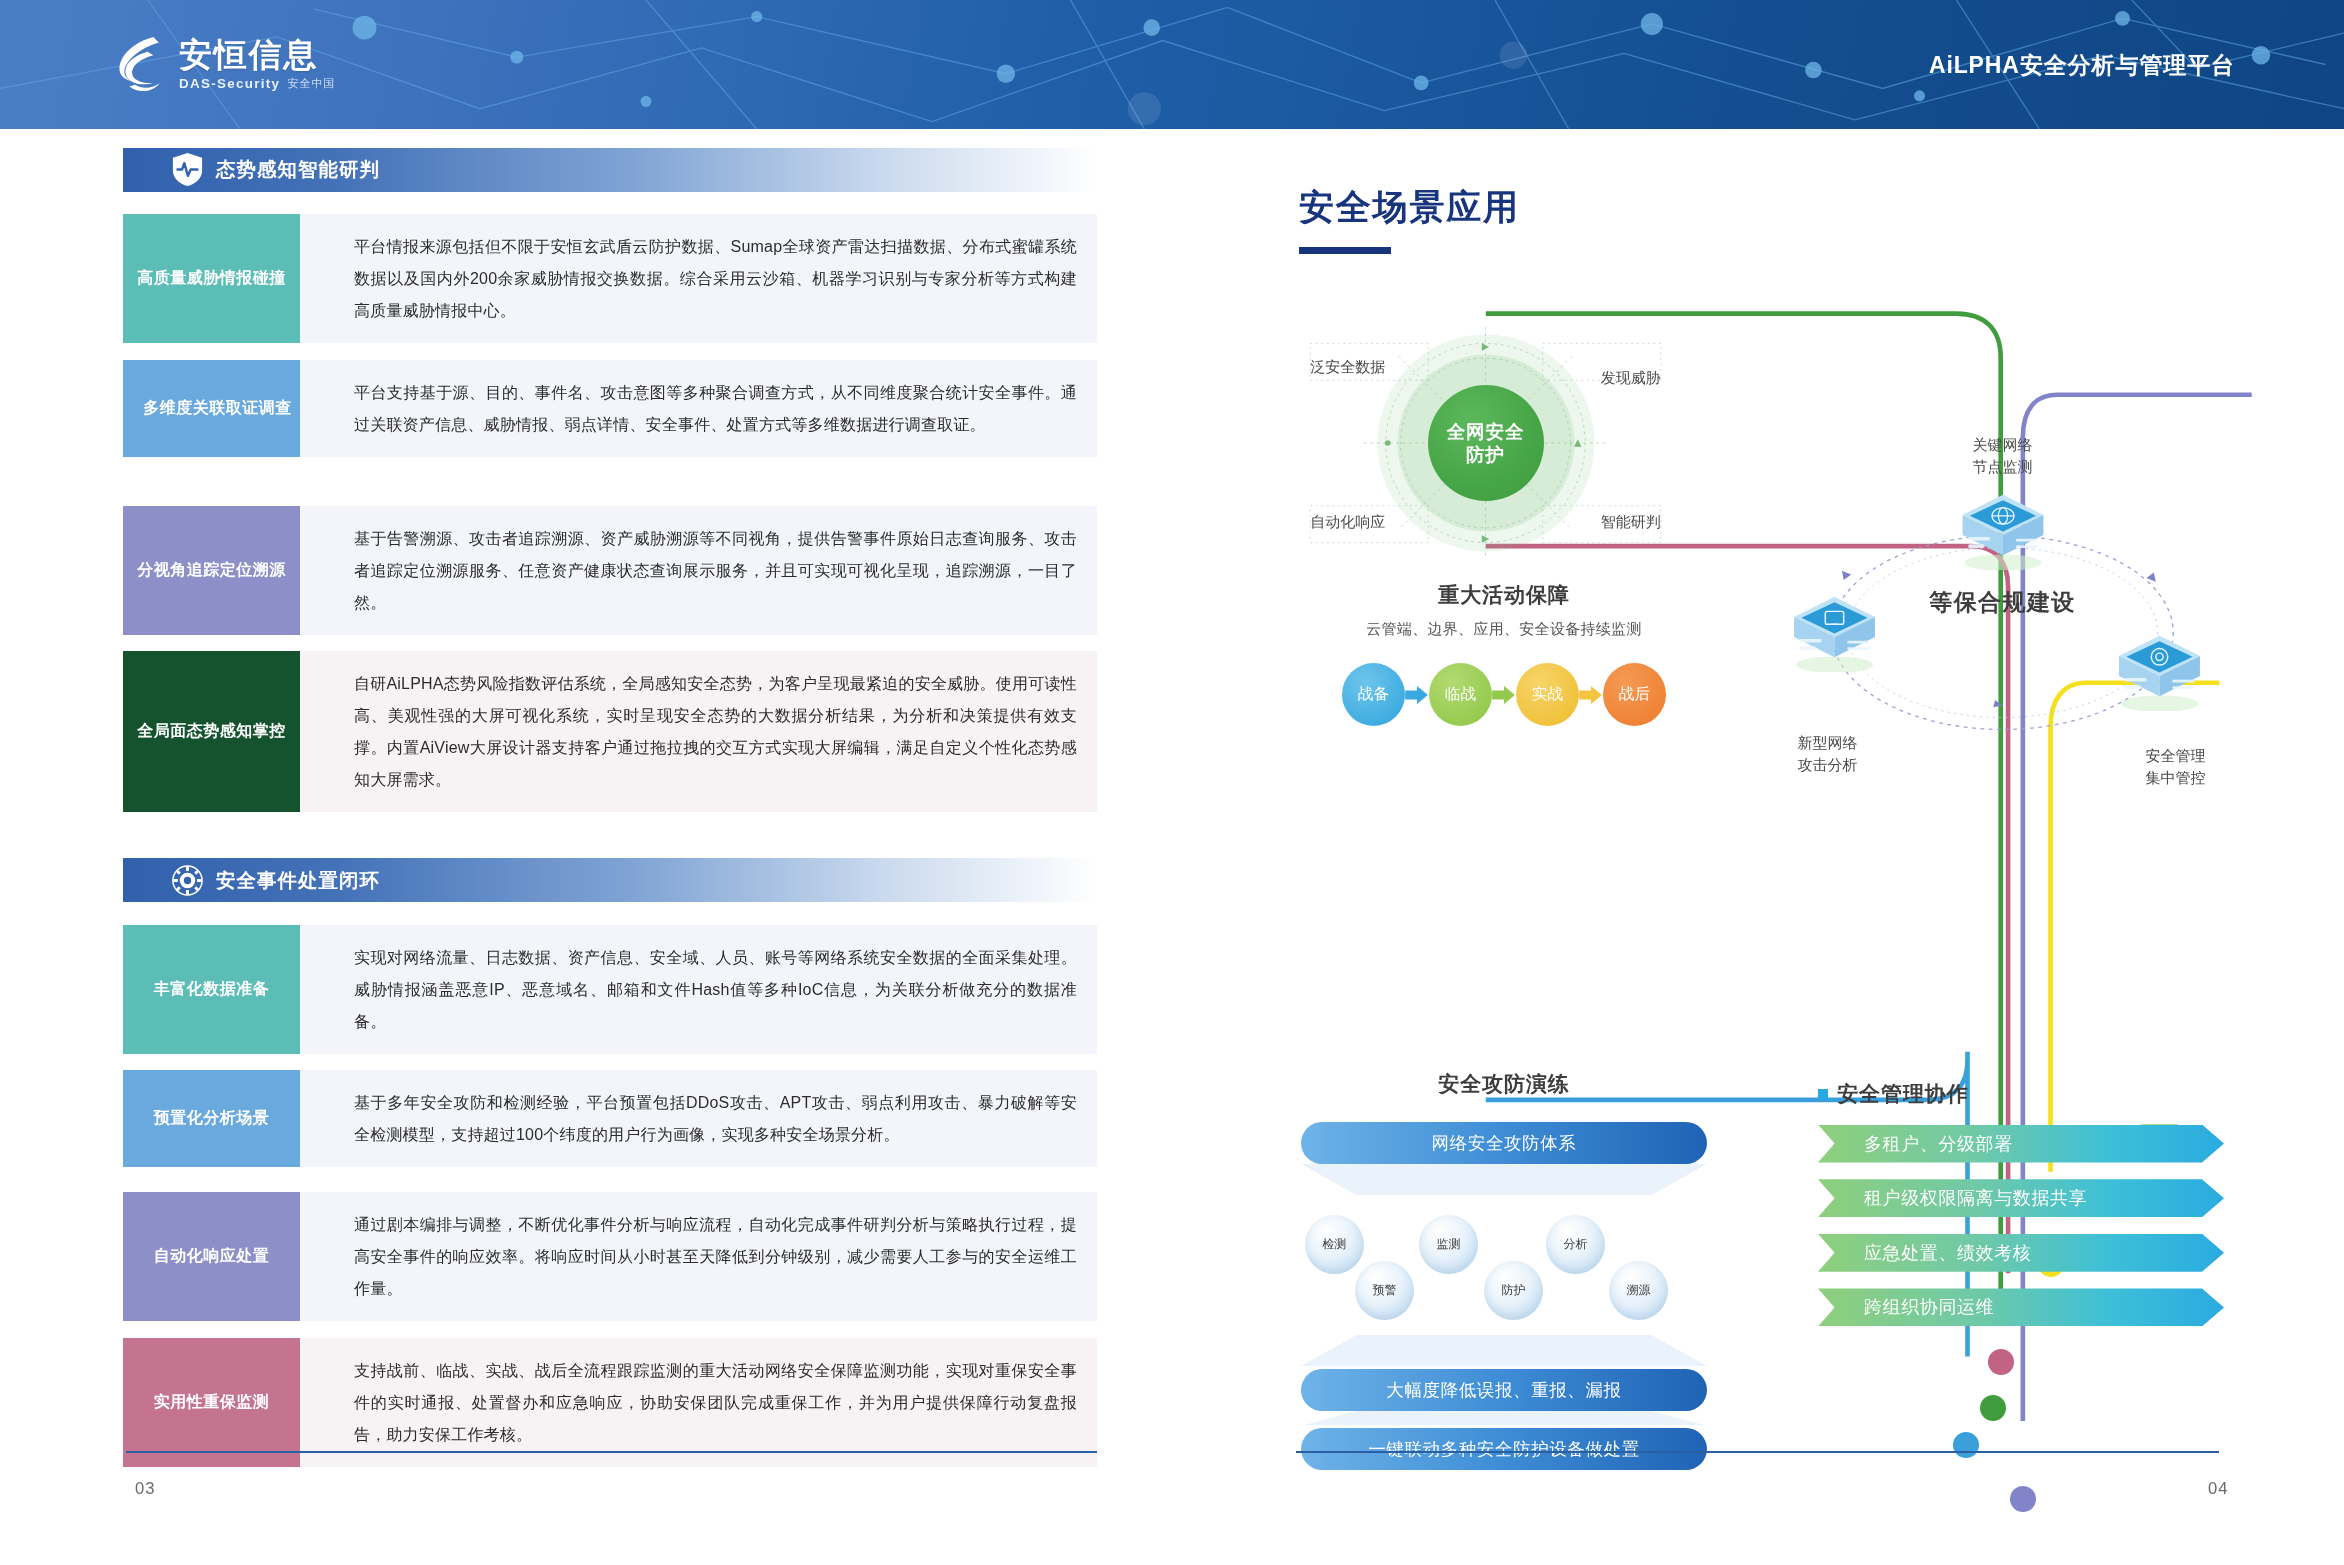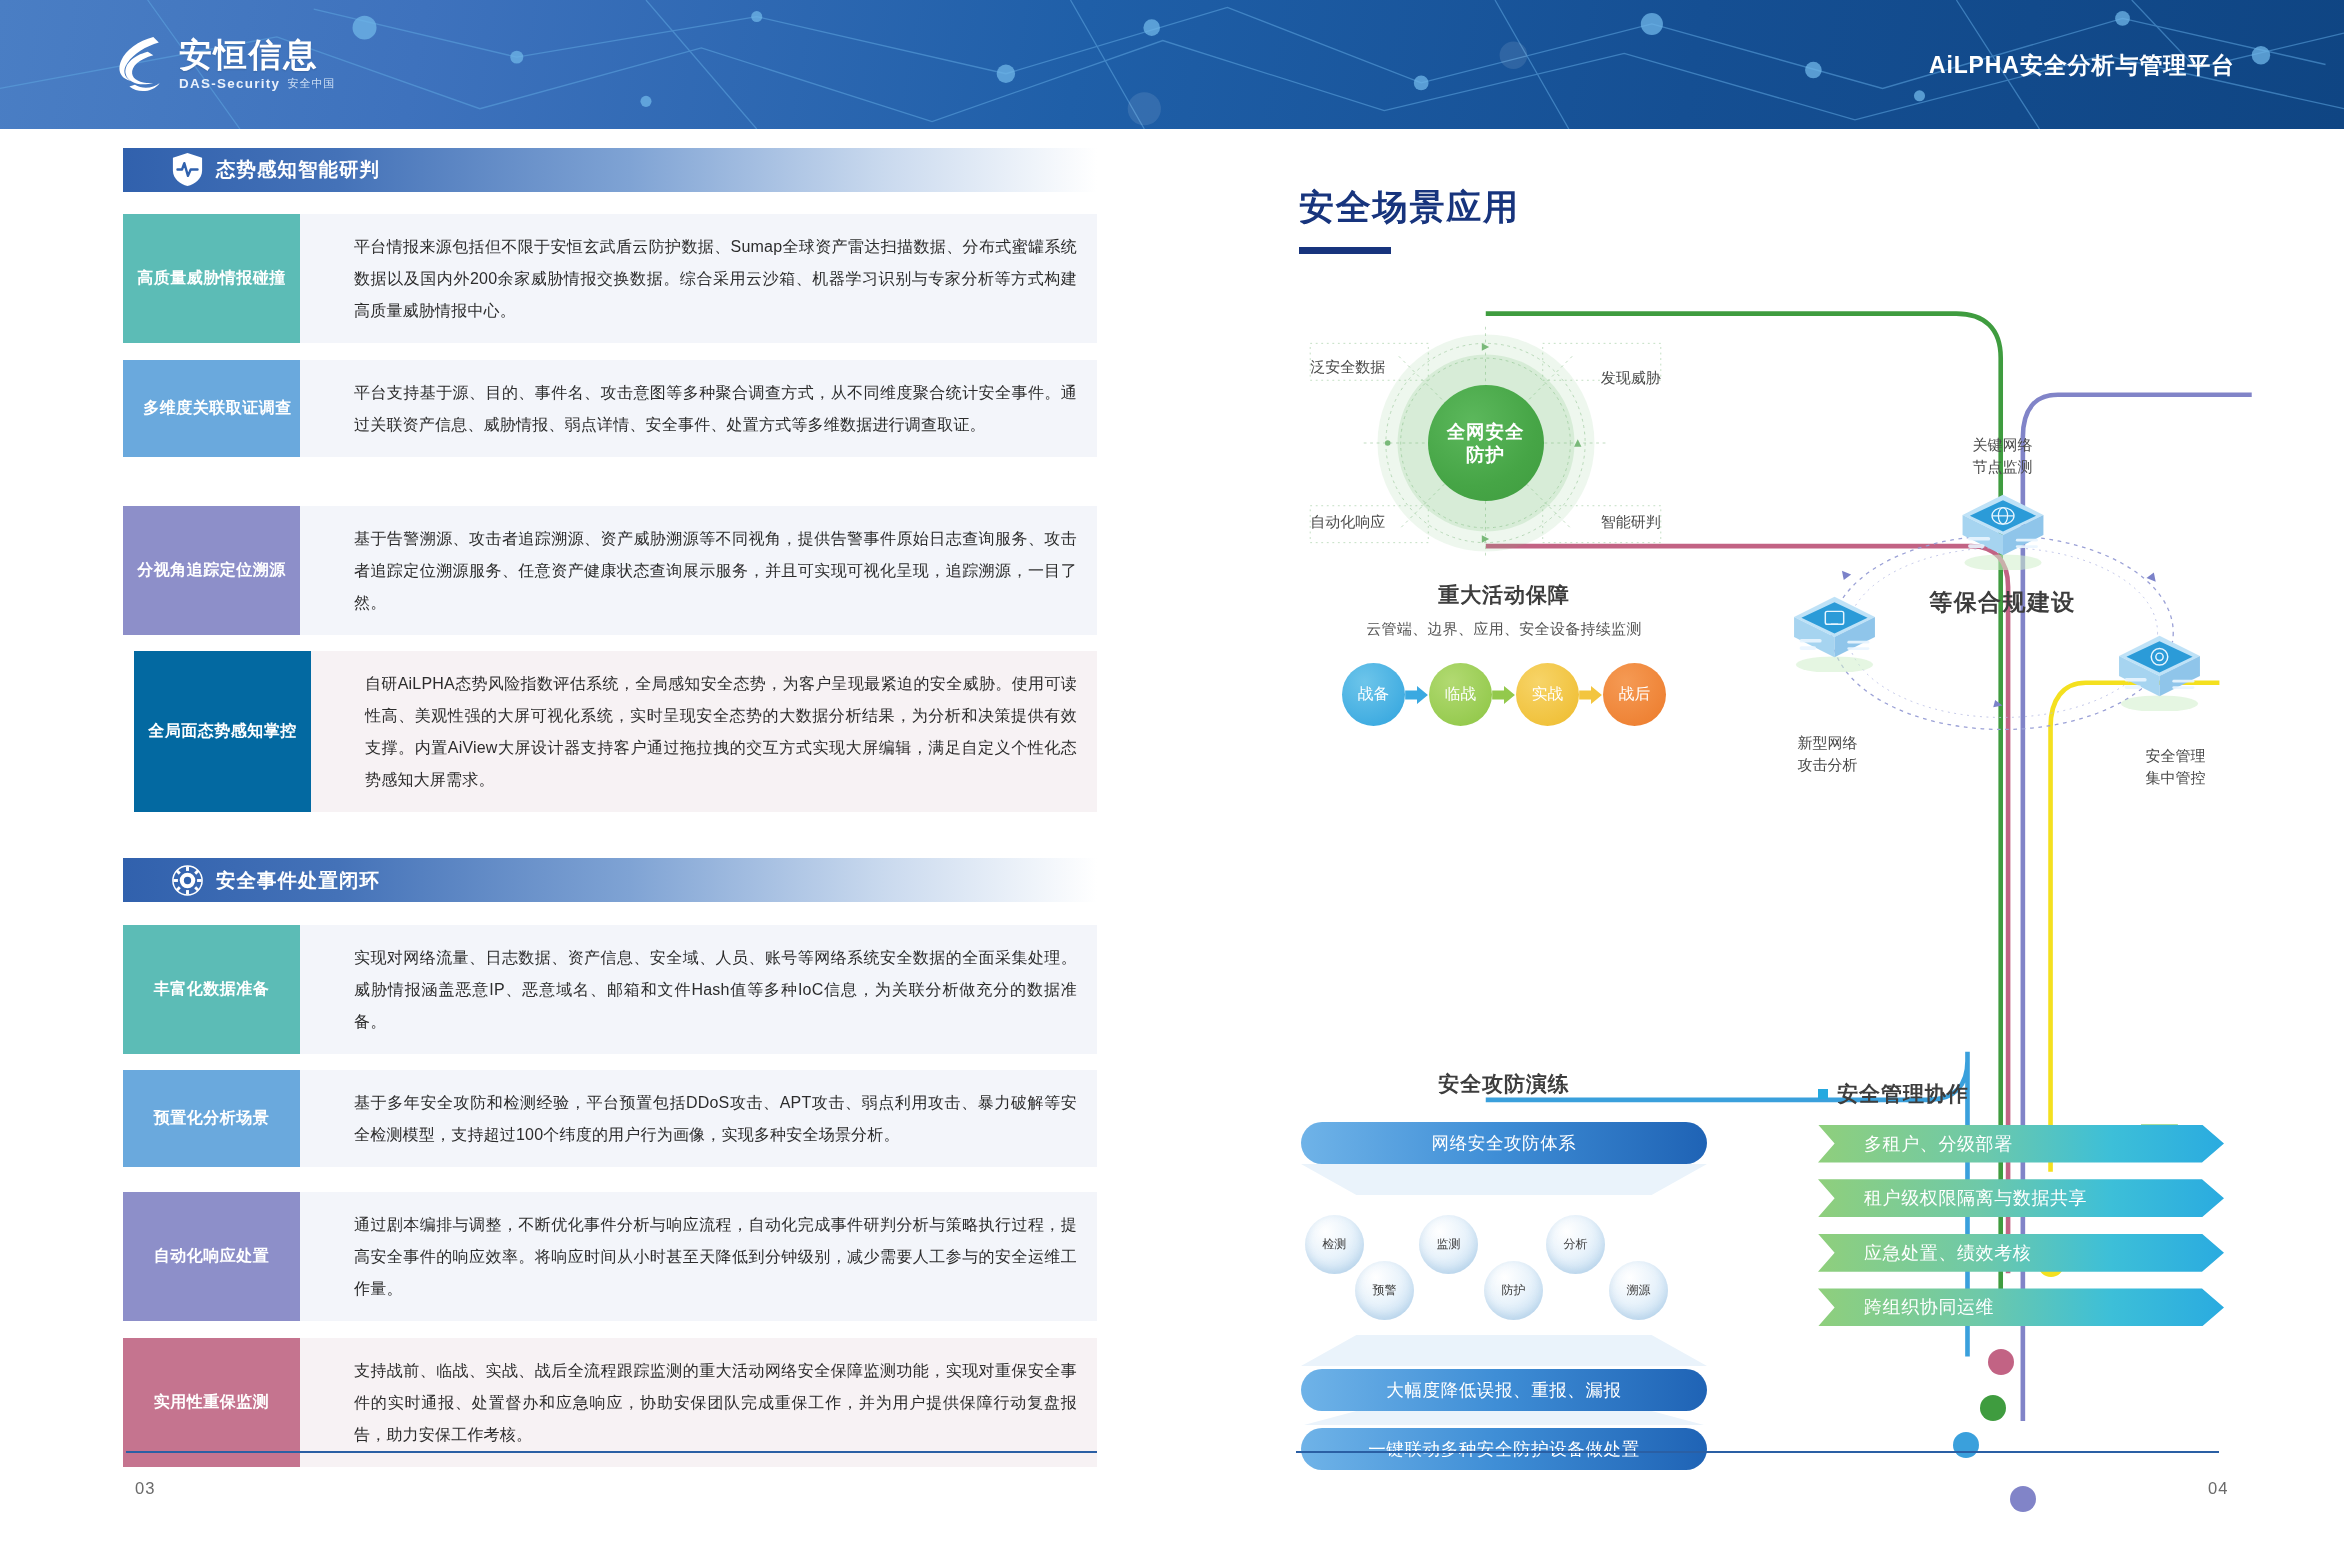--- a/index.html
+++ b/index.html
@@ -262,21 +262,21 @@
     <div class="feature-row" style="top:377px;">
       <div class="feature-tag" style="background:#8d8fc9;">
         <span>分视角追踪定位溯源</span>
       </div>
       <div class="feature-body">
         <div class="feature-text">基于告警溯源、攻击者追踪溯源、资产威胁溯源等不同视角，提供告警事件原始日志查询服务、攻击者追踪定位溯源服务、任意资产健康状态查询展示服务，并且可实现可视化呈现，追踪溯源，一目了然。</div>
       </div>
     </div>
 
     <div class="feature-row" style="top:522px;">
-      <div class="feature-tag" style="background:#0369a1;margin-left:11px;">
+      <div class="feature-tag" style="background:#14532d;">
         <span>全局面态势感知掌控</span>
       </div>
       <div class="feature-body" style="background:#f7f2f4;">
         <div class="feature-text">自研AiLPHA态势风险指数评估系统，全局感知安全态势，为客户呈现最紧迫的安全威胁。使用可读性高、美观性强的大屏可视化系统，实时呈现安全态势的大数据分析结果，为分析和决策提供有效支撑。内置AiView大屏设计器支持客户通过拖拉拽的交互方式实现大屏编辑，满足自定义个性化态势感知大屏需求。</div>
       </div>
     </div>
 
     <div class="section-banner" style="top:729px;">
       <svg class="banner-icon" viewBox="0 0 34 38">
         <circle cx="17" cy="19" r="16" fill="none" stroke="#ffffff" stroke-width="1.6"></circle>

